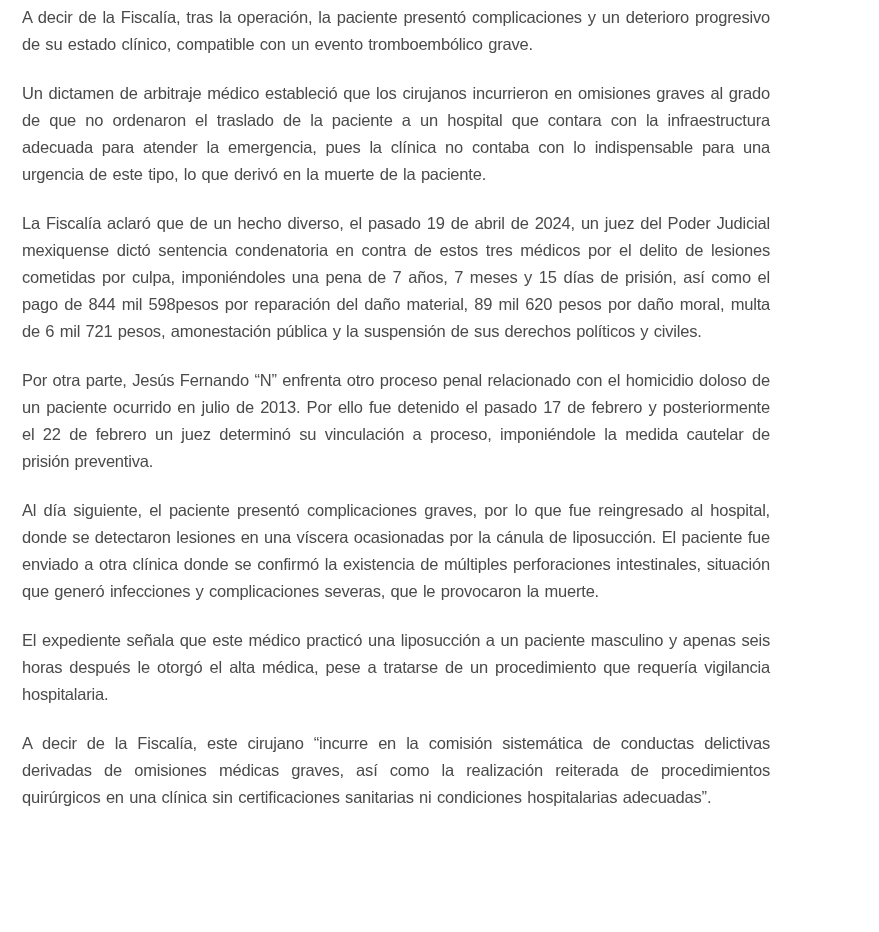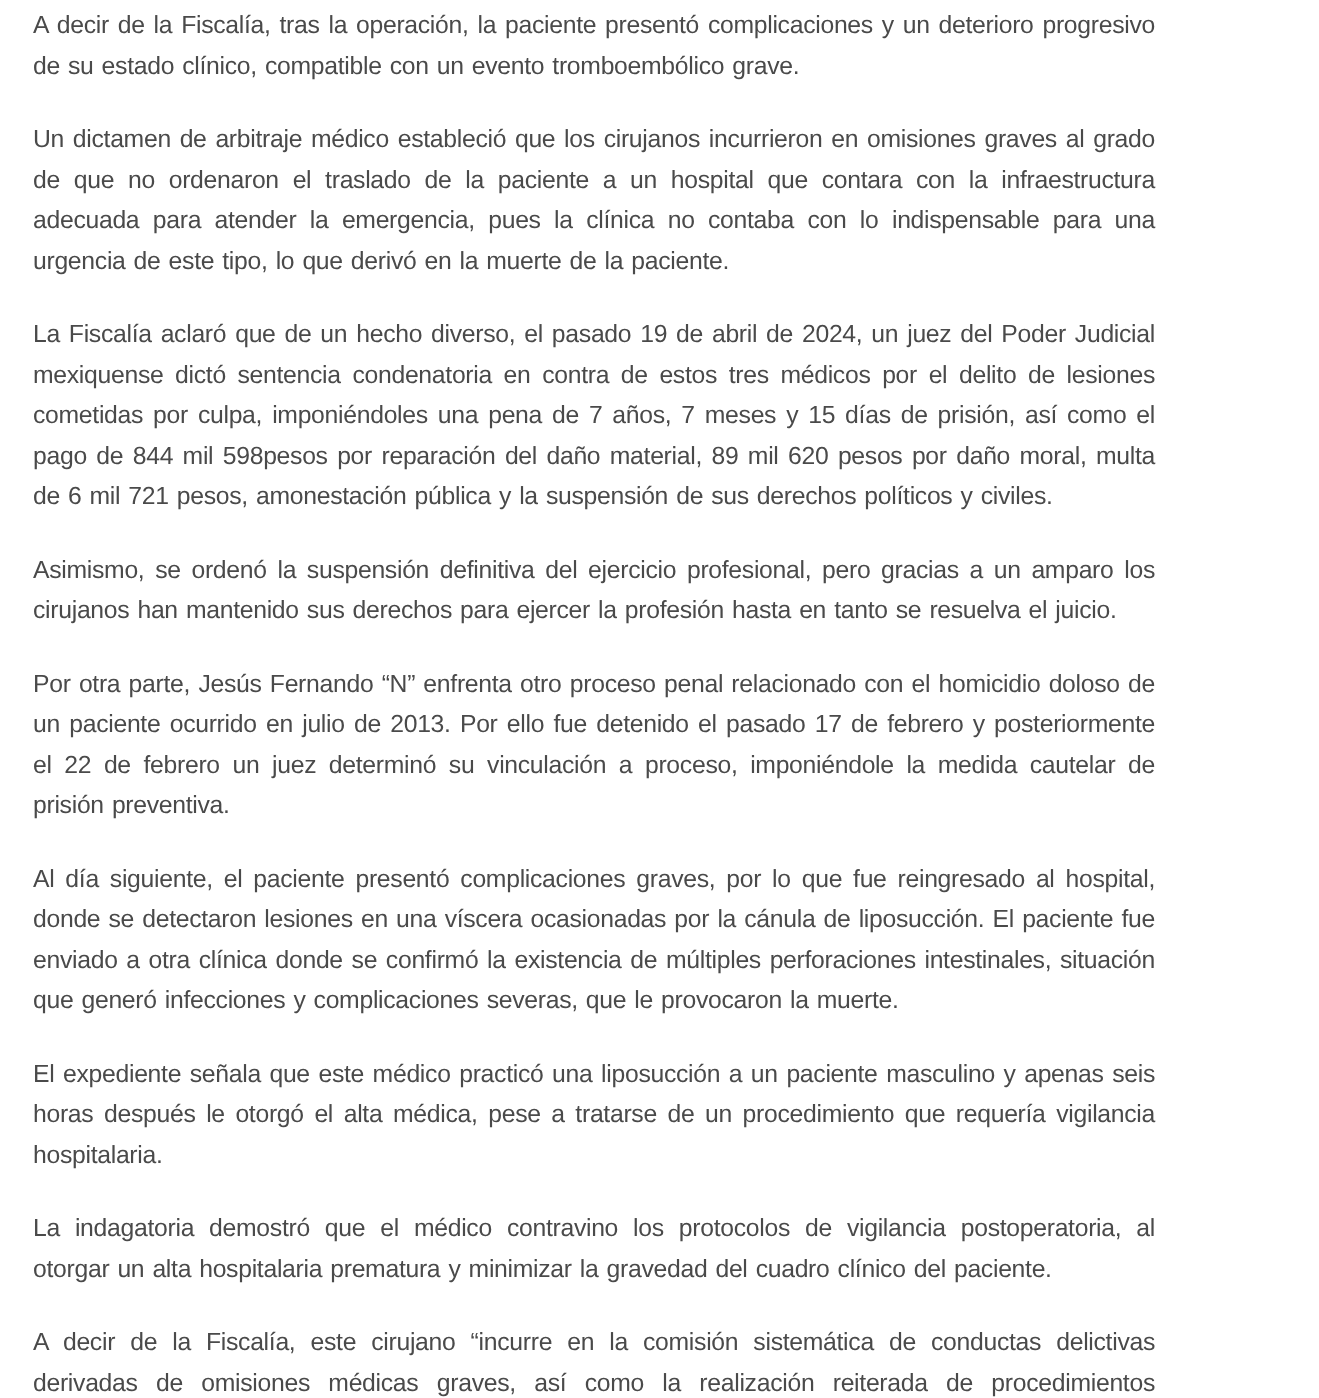--- a/index.html
+++ b/index.html
@@ -29,20 +29,18 @@
     margin-bottom: 0;
   }
 </style>
 </head>
 <body>
 
 <div class="article">
   <p>A decir de la Fiscalía, tras la operación, la paciente presentó complicaciones y un deterioro progresivo de su estado clínico, compatible con un evento tromboembólico grave.</p>
   <p>Un dictamen de arbitraje médico  estableció que los cirujanos incurrieron en omisiones graves al grado de que no ordenaron el traslado de la paciente a un hospital que contara con la infraestructura adecuada para atender la emergencia, pues la clínica no contaba con lo indispensable para una urgencia de este tipo, lo que derivó en la muerte de la paciente.</p>
   <p>La Fiscalía aclaró que de un hecho diverso, el pasado 19 de abril de 2024, un juez del Poder Judicial mexiquense dictó sentencia condenatoria en contra de estos tres médicos por el delito de lesiones cometidas por culpa, imponiéndoles una pena de 7 años, 7 meses y 15 días de prisión, así como el pago de 844 mil 598pesos por reparación del daño material, 89 mil 620 pesos por daño moral, multa de 6 mil 721  pesos, amonestación pública y la suspensión de sus derechos políticos y civiles.</p>
-  <p>Asimismo, se ordenó la suspensión definitiva del ejercicio profesional, pero gracias a un amparo los cirujanos han mantenido sus derechos para ejercer la profesión hasta en tanto se resuelva el juicio.</p>
   <p>Por otra parte, Jesús Fernando “N” enfrenta otro proceso penal relacionado con el homicidio doloso de un paciente ocurrido en julio de 2013. Por ello fue detenido el  pasado 17 de febrero y posteriormente el 22 de febrero un juez determinó su vinculación a proceso, imponiéndole la medida cautelar de prisión preventiva.</p>
   <p>Al día siguiente, el paciente presentó complicaciones graves, por lo que fue reingresado al hospital, donde se detectaron lesiones en una víscera ocasionadas por la cánula de liposucción. El paciente fue enviado a otra clínica donde se confirmó la existencia de múltiples perforaciones intestinales, situación que generó infecciones y complicaciones severas, que le provocaron la muerte.</p>
   <p>El expediente señala que este médico practicó una liposucción a un paciente masculino y apenas seis horas después le otorgó el alta médica, pese a tratarse de un procedimiento que requería vigilancia hospitalaria.</p>
-  <p>La indagatoria demostró que el médico contravino los protocolos de vigilancia postoperatoria, al otorgar un alta hospitalaria prematura y minimizar la gravedad del cuadro clínico del paciente.</p>
   <p>A decir de la Fiscalía,  este cirujano  “incurre en la comisión sistemática de conductas delictivas derivadas de omisiones médicas graves, así como la realización reiterada de procedimientos quirúrgicos en una clínica sin certificaciones sanitarias ni condiciones hospitalarias adecuadas”.</p>
 
 </div>
 
 </body></html>

